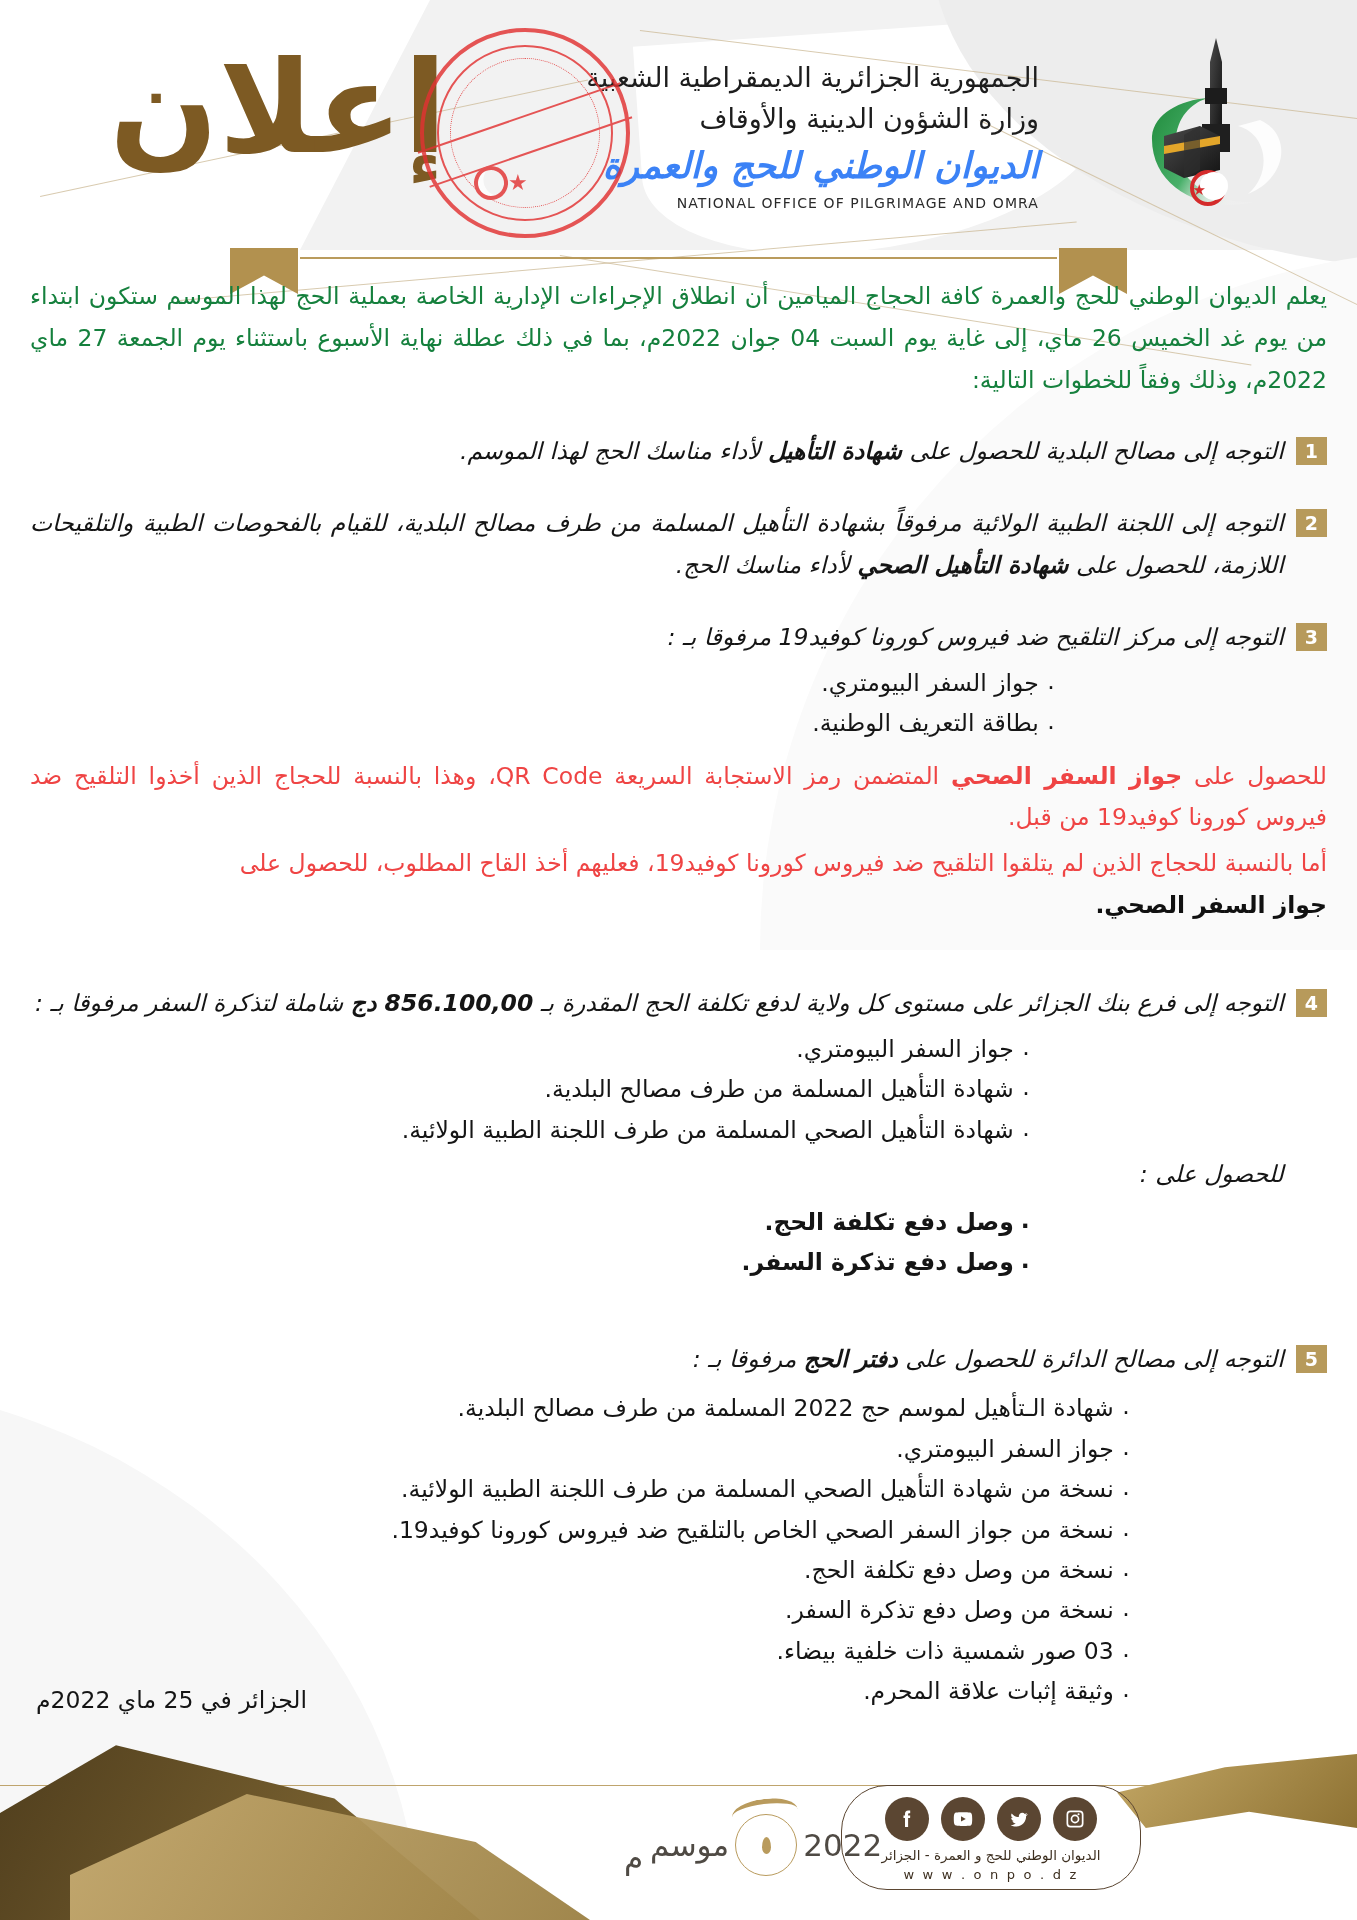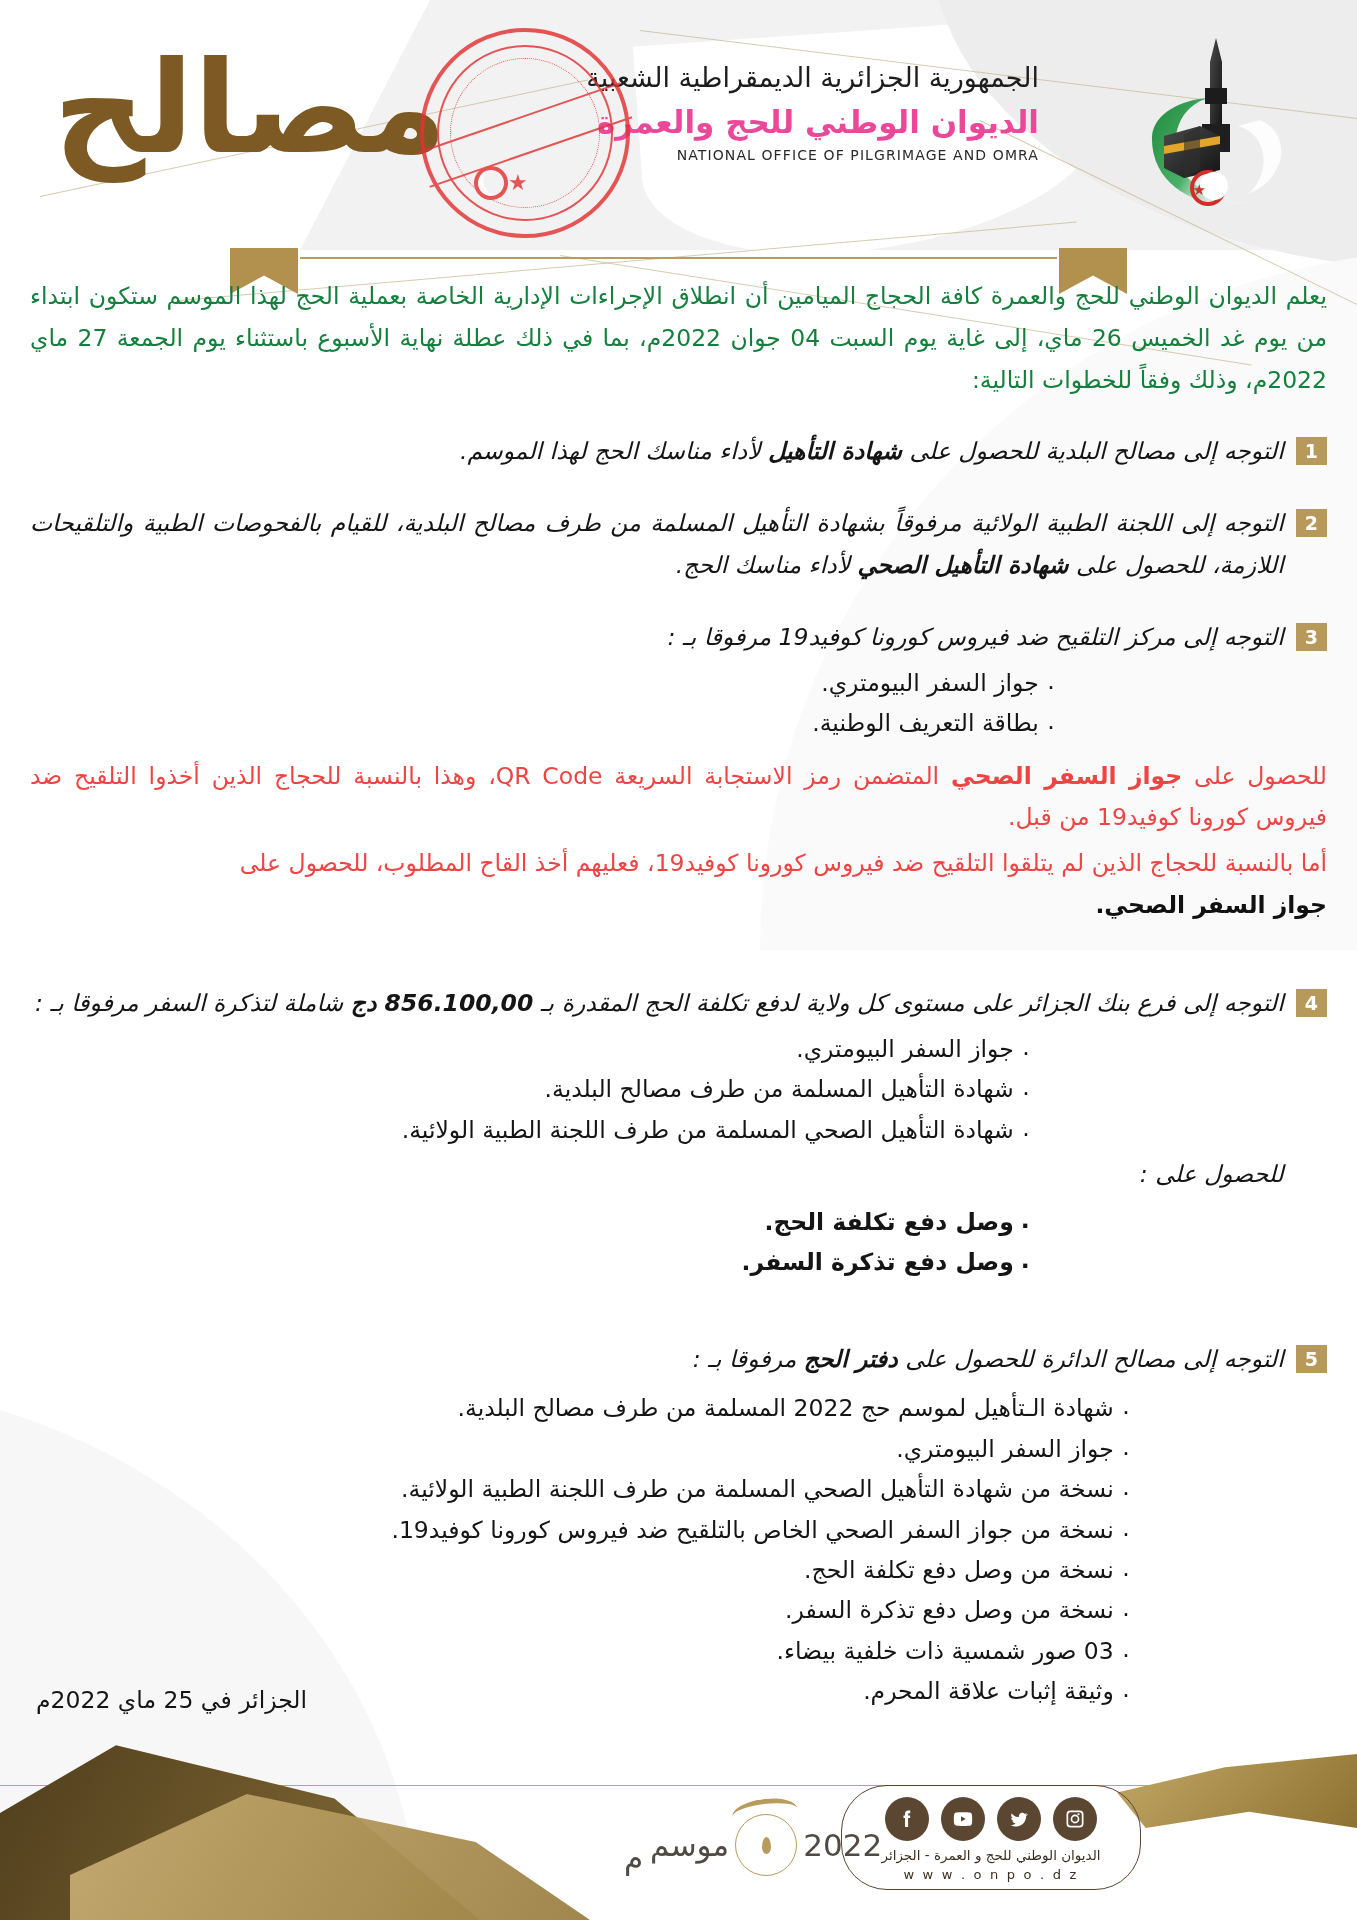--- a/index.html
+++ b/index.html
@@ -87,21 +87,21 @@
     position:absolute; inset:26px; border-radius:50%;
     border:1px dotted #e23232;
   }
 
   .org-block {
     position:absolute; top:58px; right:318px; text-align:right; width:580px;
     z-index:3;
   }
   .org-l1 { font-size:27px; color:#1d1d1d; line-height:1.5; white-space:nowrap; }
   .org-l2 { font-size:27px; color:#1d1d1d; line-height:1.5; white-space:nowrap; }
-  .org-l3 { font-size:31px; color:#ec4899; line-height:1.5; font-weight:bold; white-space:nowrap; }
+  .org-l3 { font-size:36px; color:#3b82f6; line-height:1.5; font-weight:bold; white-space:nowrap;font-style:italic; }
   .org-en {
     font-size:14px; color:#2a2a2a; letter-spacing:1.1px; direction:ltr;
     text-align:right; margin-top:2px; white-space:nowrap;
   }
 
   .emblem { position:absolute; top:28px; right:40px; width:175px; height:185px; z-index:3; }
 
   
   .ribbon { position:absolute; top:248px; left:0; width:1357px; height:46px; z-index:2; }
   .ribbon-line {
@@ -239,30 +239,31 @@
   <div class="bg-soft-left"></div>
   <div class="hairline" style="top:30px; left:640px; width:760px; transform:rotate(7deg);"></div>
   <div class="hairline" style="top:196px; left:40px; width:560px; transform:rotate(-12deg);"></div>
   <div class="hairline" style="top:120px; left:980px; width:460px; transform:rotate(26deg);"></div>
   <div class="hairline" style="top:300px; left:180px; width:900px; transform:rotate(-5deg);"></div>
   <div class="hairline" style="top:255px; left:560px; width:700px; transform:rotate(9deg);"></div>
 </div>
 
 <div class="header">
 
-  <div class="announce-title">مصالح</div>
+  <div class="announce-title">إعلان</div>
 
   <div class="stamp">
     <div class="stamp-arcs"></div>
     <div class="stamp-crescent"></div>
     <div class="stamp-star">★</div>
   </div>
 
   <div class="org-block">
     <div class="org-l1">الجمهورية الجزائرية الديمقراطية الشعبية</div>
+    <div class="org-l2">وزارة الشؤون الدينية والأوقاف</div>
     <div class="org-l3">الديوان الوطني للحج والعمرة</div>
     <div class="org-en">NATIONAL OFFICE OF PILGRIMAGE AND OMRA</div>
   </div>
 
   <svg class="emblem" viewBox="0 0 175 185">
     <defs>
       <linearGradient id="gGreen" x1="0" y1="0" x2="1" y2="0.6">
         <stop offset="0" stop-color="#1f8a3b"></stop>
           <stop offset="0.55" stop-color="#49b06a"></stop>
         <stop offset="1" stop-color="#ffffff" stop-opacity="0.1"></stop>

